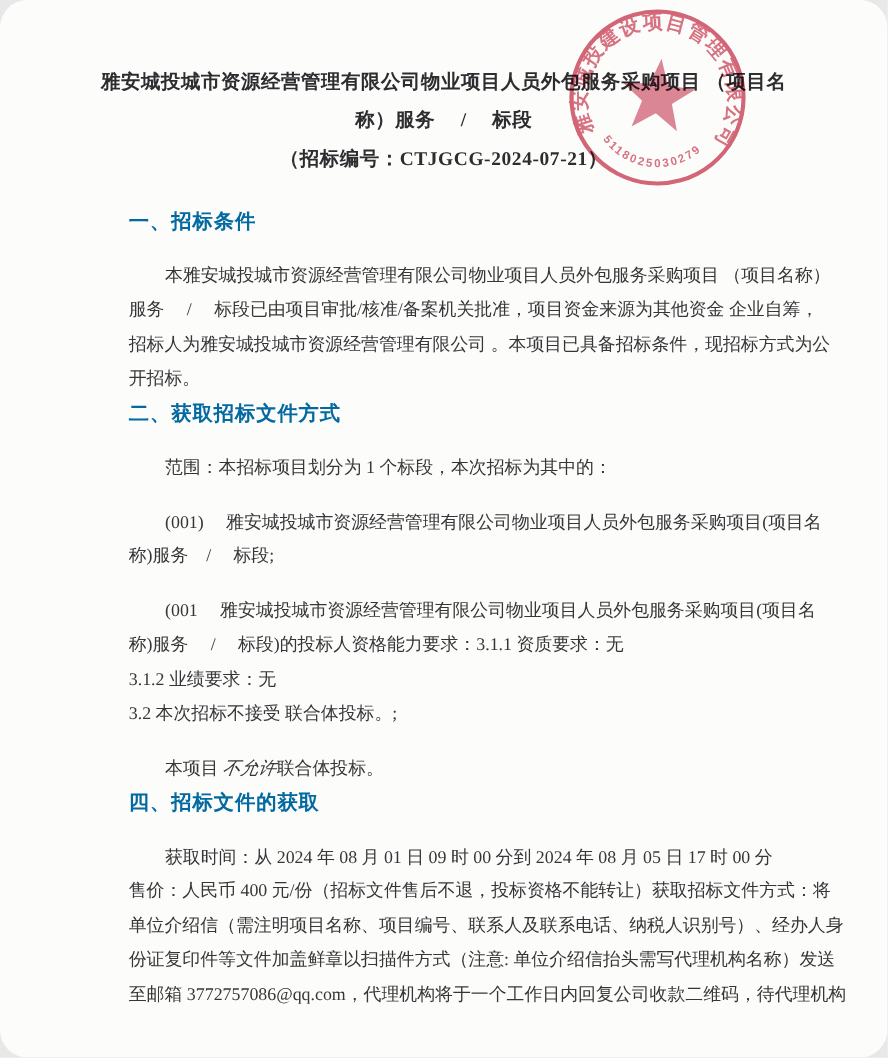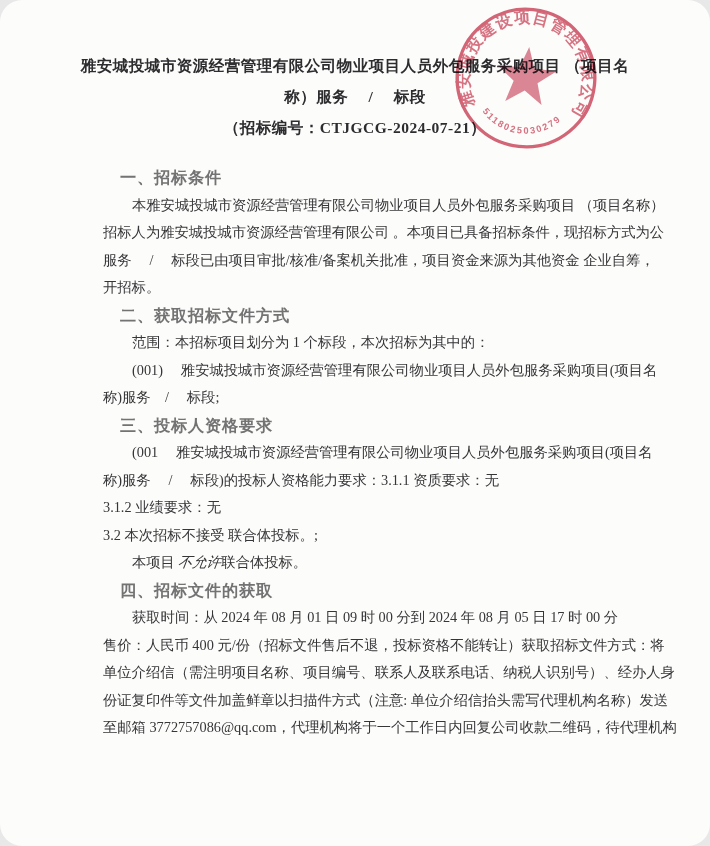--- a/index.html
+++ b/index.html
@@ -26,28 +26,27 @@
   
   .doc-body {
     margin-top:21px;
     padding-left:103px;
     padding-right:40px;
     font-size:14.3px;
     line-height:27.5px;
     color:#363638;
   }
   .line { white-space:nowrap; }
-  .line.indent { padding-left:29px; }
+  .line.indent { padding-left:29px;margin-top:16px; }
   .line.heading {
     font-family:"Liberation Sans","DejaVu Sans",sans-serif;
     font-weight:bold;
     font-size:16.2px;
     letter-spacing:0.8px;
-    color:#737373;
-    margin-left:17px;
+    color:#0369a1;
   }
   .it {
     font-style:italic;
     display:inline-block;
     transform:skewX(-8deg);
   }
   
   .stamp {
     position:absolute;
     left:452px; top:4px;
@@ -79,28 +78,27 @@
 
   <div class="titles">
     <div>雅安城投城市资源经营管理有限公司物业项目人员外包服务采购项目 （项目名</div>
     <div>称）服务　 /　 标段</div>
     <div>（招标编号：CTJGCG-2024-07-21）</div>
   </div>
 
   <div class="doc-body">
       <div class="line heading"><span>一、招标条件</span></div>
       <div class="line indent"><span>本雅安城投城市资源经营管理有限公司物业项目人员外包服务采购项目 （项目名称）</span></div>
+      <div class="line plain"><span>服务　 /　 标段已由项目审批/核准/备案机关批准，项目资金来源为其他资金 企业自筹，</span></div>
       <div class="line plain"><span>招标人为雅安城投城市资源经营管理有限公司 。本项目已具备招标条件，现招标方式为公</span></div>
-      <div class="line plain"><span>服务　 /　 标段已由项目审批/核准/备案机关批准，项目资金来源为其他资金 企业自筹，</span></div>
       <div class="line plain"><span>开招标。</span></div>
       <div class="line heading"><span>二、获取招标文件方式</span></div>
       <div class="line indent"><span>范围：本招标项目划分为 1 个标段，本次招标为其中的：</span></div>
       <div class="line indent"><span>(001)　 雅安城投城市资源经营管理有限公司物业项目人员外包服务采购项目(项目名</span></div>
       <div class="line plain"><span>称)服务　/　 标段;</span></div>
-      <div class="line heading"><span>三、投标人资格要求</span></div>
       <div class="line indent"><span>(001　 雅安城投城市资源经营管理有限公司物业项目人员外包服务采购项目(项目名</span></div>
       <div class="line plain"><span>称)服务　 /　 标段)的投标人资格能力要求：3.1.1 资质要求：无</span></div>
       <div class="line plain"><span>3.1.2 业绩要求：无</span></div>
       <div class="line plain"><span>3.2 本次招标不接受 联合体投标。;</span></div>
       <div class="line indent"><span>本项目 </span><span class="it">不允许</span><span>联合体投标。</span></div>
       <div class="line heading"><span>四、招标文件的获取</span></div>
       <div class="line indent"><span>获取时间：从 2024 年 08 月 01 日  09 时 00 分到 2024 年 08 月 05 日  17 时 00 分</span></div>
       <div class="line plain"><span>售价：人民币 400 元/份（招标文件售后不退，投标资格不能转让）获取招标文件方式：将</span></div>
       <div class="line plain"><span>单位介绍信（需注明项目名称、项目编号、联系人及联系电话、纳税人识别号）、经办人身</span></div>
       <div class="line plain"><span>份证复印件等文件加盖鲜章以扫描件方式（注意: 单位介绍信抬头需写代理机构名称）发送</span></div>

